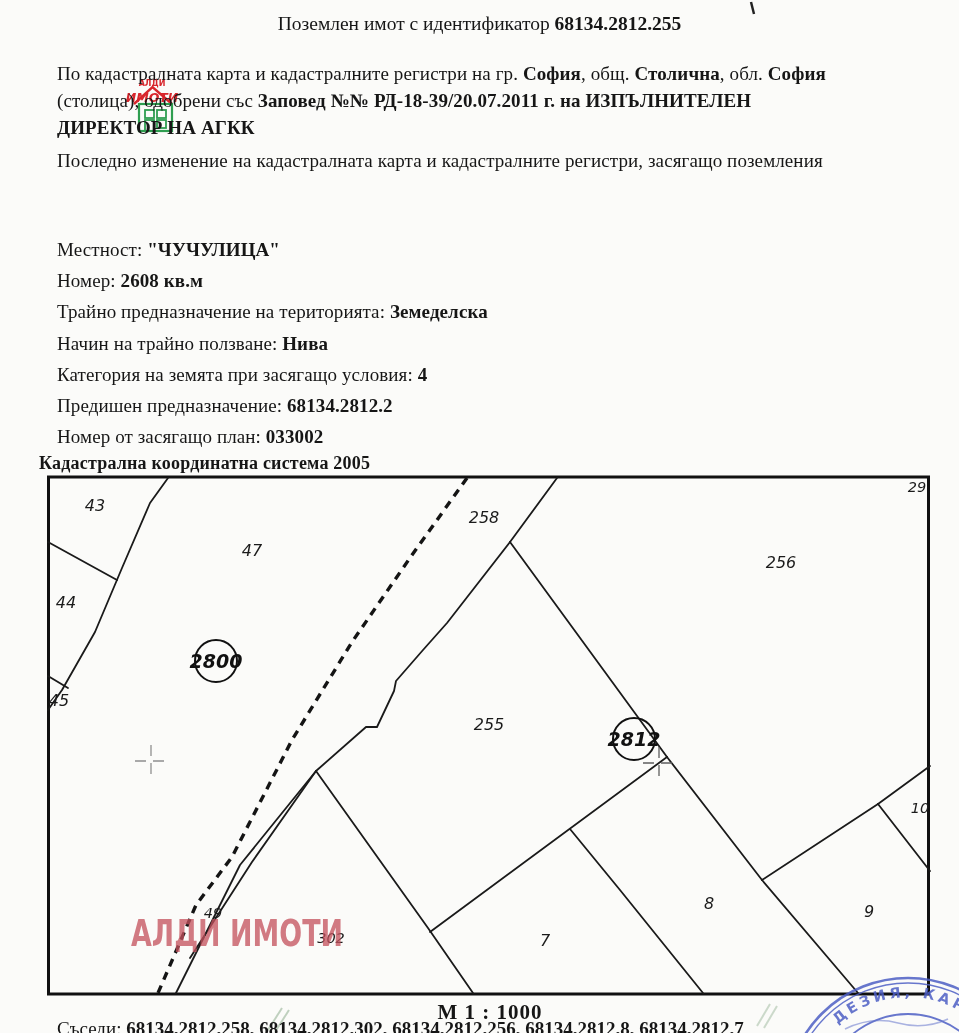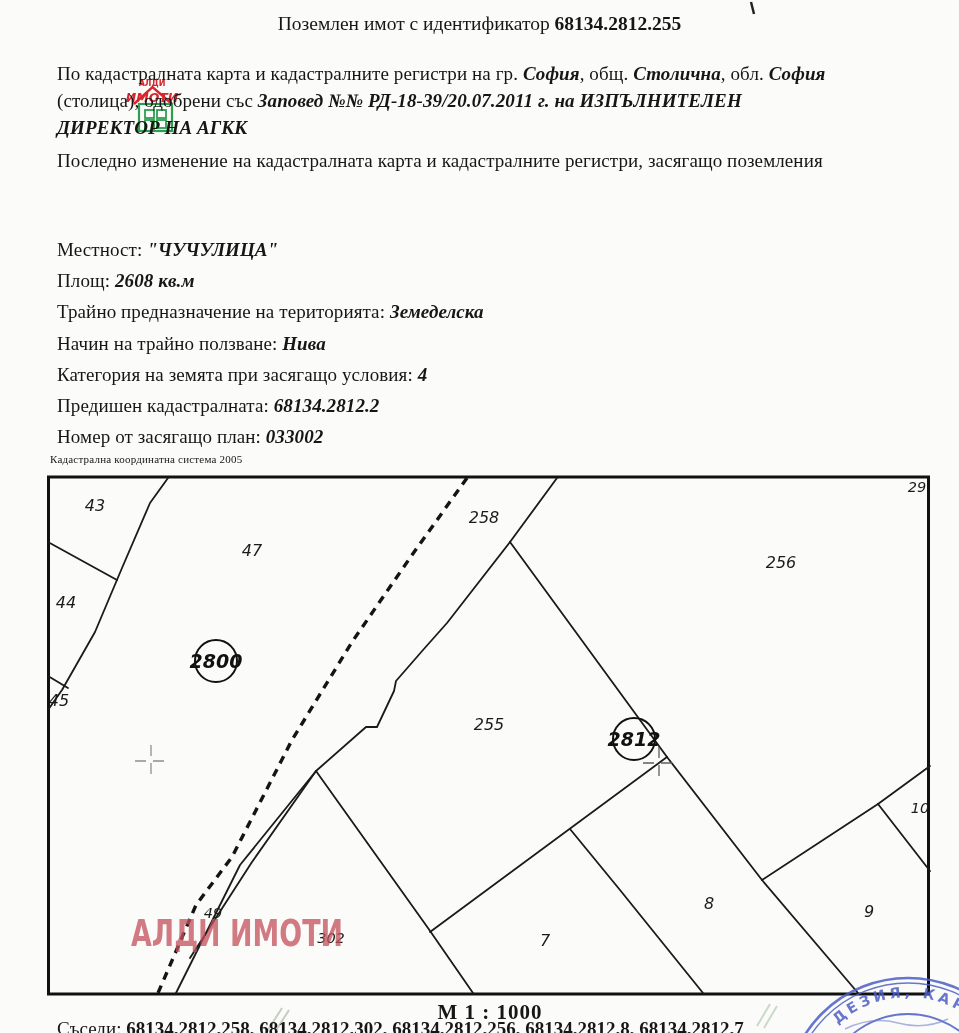--- a/index.html
+++ b/index.html
@@ -1,23 +1,23 @@
 <!DOCTYPE html>
 <html><head>
 <meta charset="utf-8">
 <style>
   html,body{margin:0;padding:0;}
   body{width:959px;height:1033px;overflow:hidden;position:relative;
        background:#fbfbf9;font-family:"Liberation Serif",serif;color:#161616;}
   #page{position:absolute;inset:0;width:959px;height:1033px;overflow:hidden;}
   .tline{position:absolute;left:57px;font-size:19px;white-space:nowrap;letter-spacing:.1px;}
-  .tline b{font-weight:bold;font-style:italic;}
+  .tline b{font-weight:bold;}
   #title{position:absolute;left:0;top:13px;width:959px;text-align:center;
          font-size:19.5px;white-space:nowrap;}
-  #sysline{position:absolute;left:50px;top:453px;font-size:11px;font-weight:normal;letter-spacing:.2px;}
+  #sysline{position:absolute;left:39px;top:453px;font-size:18px;font-weight:bold;letter-spacing:.2px;}
   #scaleline{position:absolute;left:0;top:1000px;width:980px;text-align:center;
              font-size:21px;font-weight:bold;letter-spacing:1px;}
   #neighbors{position:absolute;left:57px;top:1018px;font-size:19px;white-space:nowrap;}
   svg{position:absolute;left:0;top:0;}
   #baseSvg{z-index:1;}
   .textlayer{z-index:2;}
   #stampSvg{z-index:3;pointer-events:none;}
   .maplabel{font-family:"DejaVu Sans",sans-serif;font-style:italic;font-size:16px;fill:#1b1b1b;}
   .maplabel.small{font-size:14.5px;}
   .circlabel{font-family:"DejaVu Sans",sans-serif;font-style:italic;font-weight:bold;font-size:19px;fill:#111;}
@@ -126,25 +126,25 @@
   <div class="textlayer" style="position:absolute;inset:0;">
     <div id="title"><span>Поземлен имот с идентификатор </span><b>68134.2812.255</b></div>
 
     <div class="tline" style="top:63px"><span>По кадастралната карта и кадастралните регистри на гр. </span><b>София</b><span>, общ. </span><b>Столична</b><span>, обл. </span><b>София</b></div>
     <div class="tline" style="top:90px"><span>(столица), одобрени със </span><b>Заповед №№ РД-18-39/20.07.2011 г. на ИЗПЪЛНИТЕЛЕН</b></div>
     <div class="tline" style="top:150px"><span>Последно изменение на кадастралната карта и кадастралните регистри, засягащо поземления</span></div>
 
     <div class="tline" style="top:117px"><b>ДИРЕКТОР НА АГКК</b></div>
 
     <div class="tline" style="top:239px"><span>Местност: </span><b>"ЧУЧУЛИЦА"</b></div>
-    <div class="tline" style="top:270px"><span>Площ: </span><b>2608 кв.м</b></div>
+    <div class="tline" style="top:270px"><span>Номер: </span><b>2608 кв.м</b></div>
     <div class="tline" style="top:333px"><span>Начин на трайно ползване: </span><b>Нива</b></div>
     <div class="tline" style="top:301px"><span>Трайно предназначение на територията: </span><b>Земеделска</b></div>
     <div class="tline" style="top:364px"><span>Категория на земята при засягащо условия: </span><b>4</b></div>
-    <div class="tline" style="top:395px"><span>Предишен кадастралната: </span><b>68134.2812.2</b></div>
+    <div class="tline" style="top:395px"><span>Предишен предназначение: </span><b>68134.2812.2</b></div>
     <div class="tline" style="top:426px"><span>Номер от засягащо план: </span><b>033002</b></div>
 
     <div id="sysline">Кадастрална координатна система 2005</div>
 
     <div id="scaleline">М 1 : 1000</div>
     <div id="neighbors"><span>Съседи: </span><b>68134.2812.258, 68134.2812.302, 68134.2812.256, 68134.2812.8, 68134.2812.7</b></div>
   </div>
 
   <svg id="stampSvg" width="959" height="1033" viewBox="0 0 959 1033">
     <g opacity=".85">

